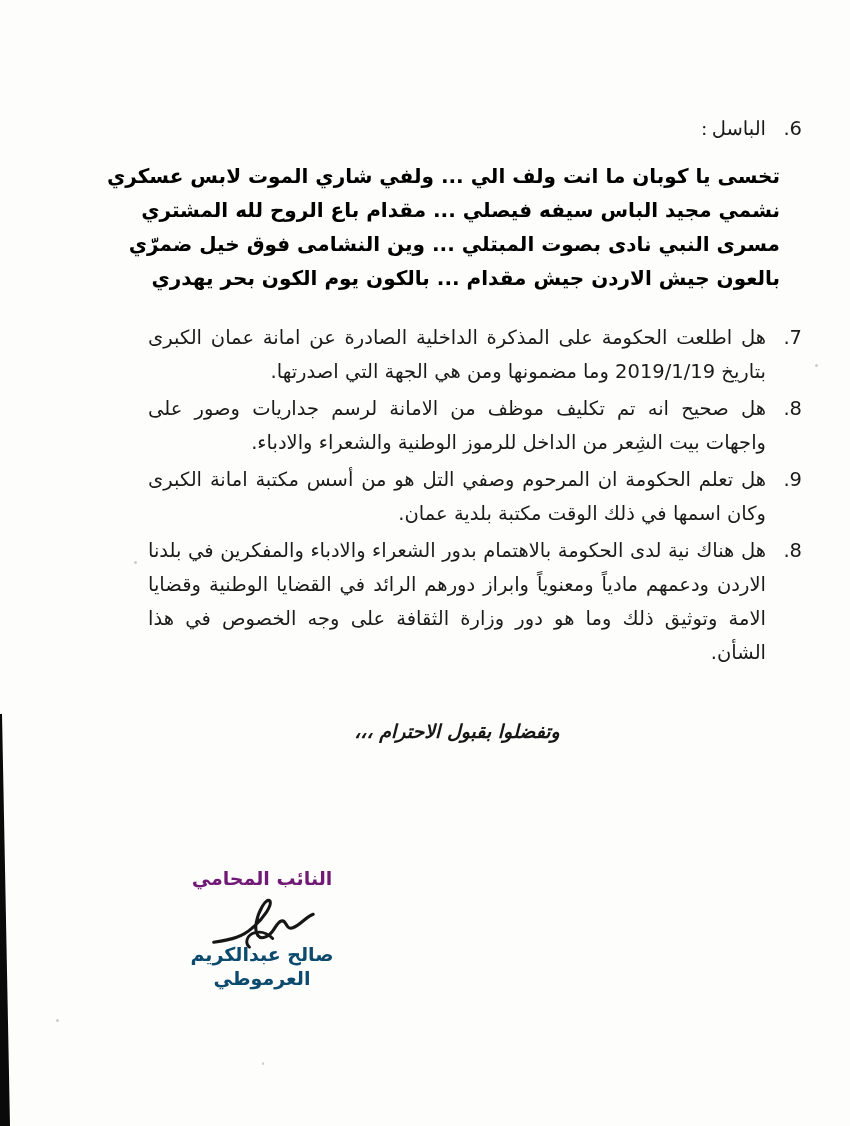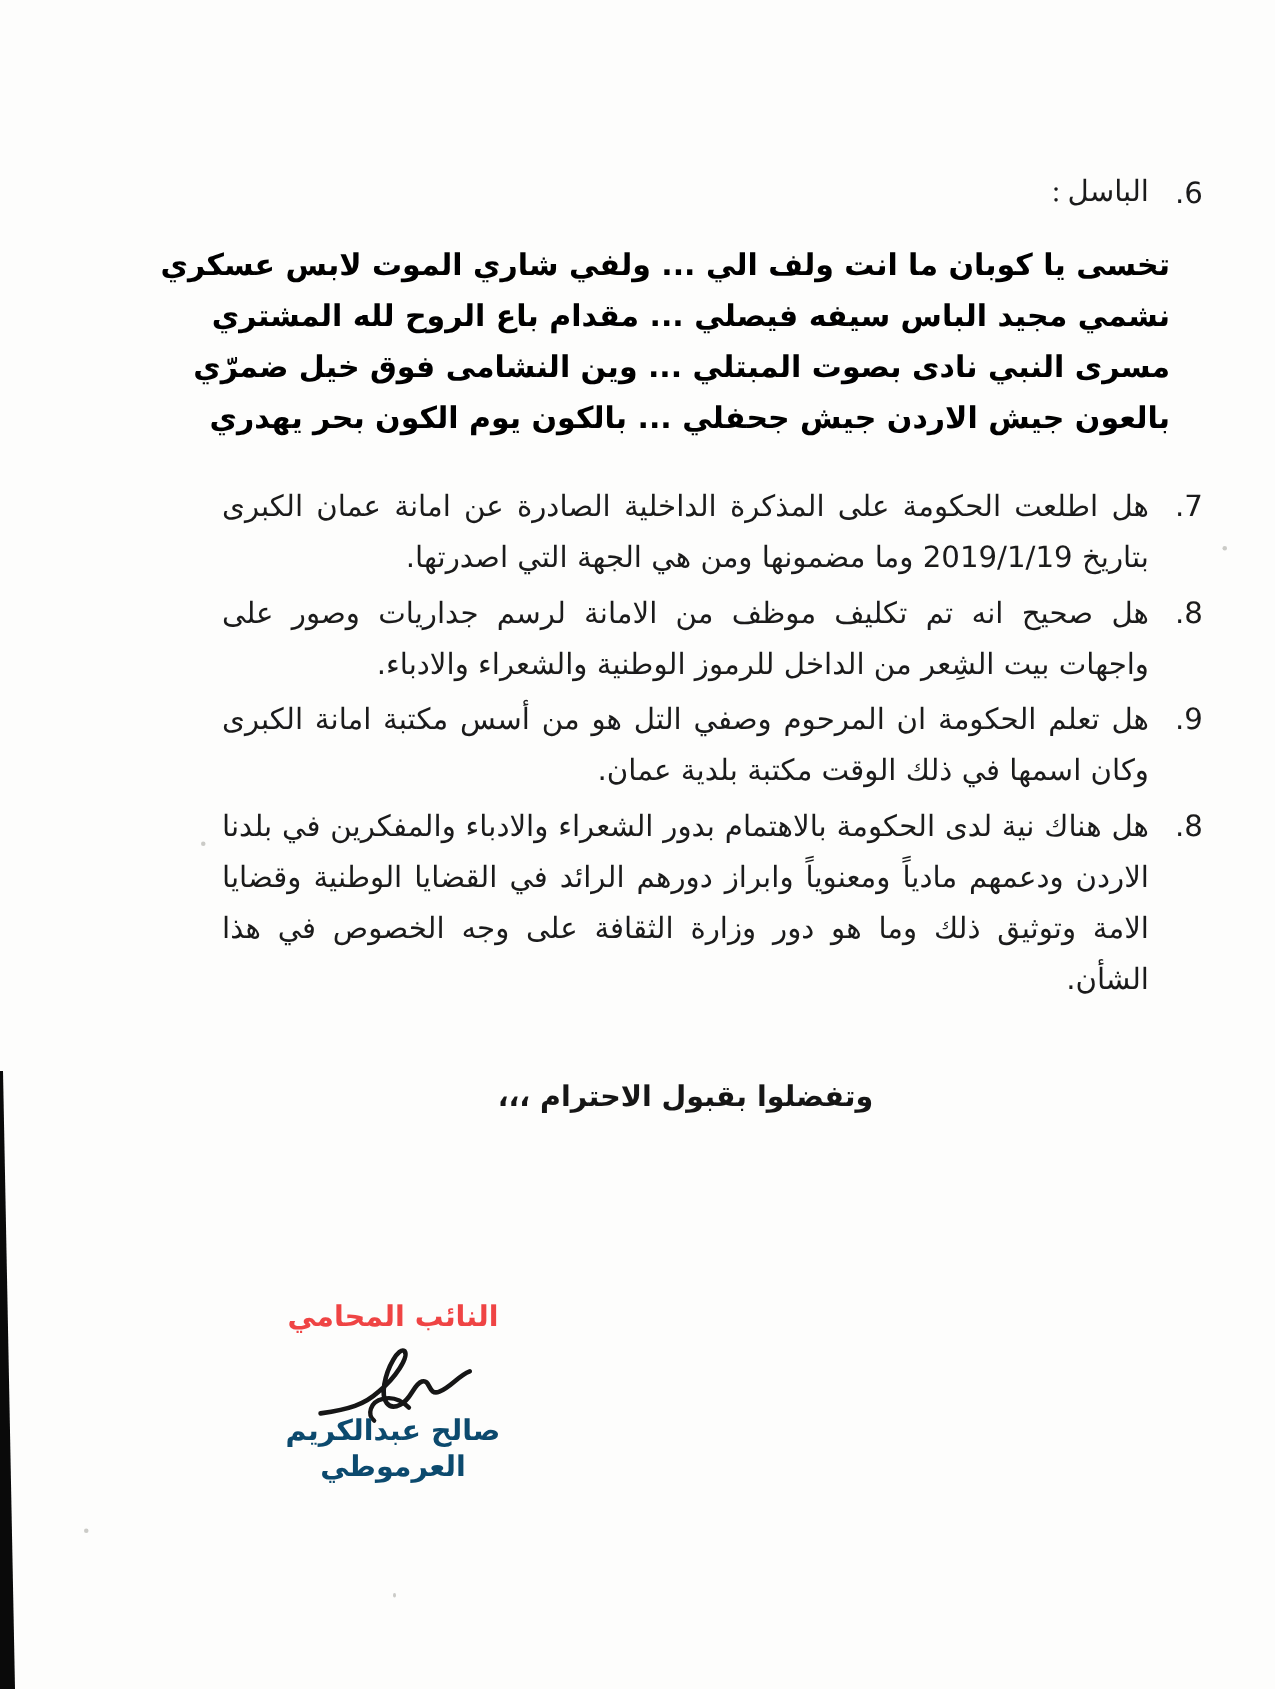--- a/index.html
+++ b/index.html
@@ -52,29 +52,30 @@
     color:#000000;
   }
   .poem .verse { display:block; white-space:nowrap; }
   .closing {
     margin-top:50px;
     text-align:center;
     padding-right:36px;
     font-weight:bold;
     font-size:19px;
     color:#161616;
+    font-style:italic;
   }
   .signature-block {
     position:absolute;
     top:866px; left:146px;
     width:232px;
     text-align:center;
     direction:rtl;
   }
-  .sig-title { font-weight:bold; font-size:19px; line-height:24px; color:#ef4444; }
+  .sig-title { font-weight:bold; font-size:19px; line-height:24px; color:#701a75; }
   .sig-scribble { display:block; margin:4px auto -8px auto; width:118px; height:56px; }
   .sig-name { font-weight:bold; font-size:19px; line-height:24px; color:#0c4a6e; }
   .scan-wedge {
     position:absolute;
     left:0; top:714px;
     width:10px; height:412px;
     background:#0a0a0a;
     clip-path:polygon(0 0, 2px 0, 100% 100%, 0 100%);
   }
   .speck {
@@ -99,21 +100,21 @@
       <span class="num">6.</span>
       <div class="txt">
         <span class="short-line">الباسل :</span>
       </div>
     </div>
 
     <div class="poem">
       <span class="verse">تخسى يا كوبان ما انت ولف الي ... ولفي شاري الموت لابس عسكري</span>
       <span class="verse">نشمي مجيد الباس سيفه فيصلي ... مقدام باع الروح لله المشتري</span>
       <span class="verse">مسرى النبي نادى بصوت المبتلي ... وين النشامى فوق خيل ضمرّي</span>
-      <span class="verse">بالعون جيش الاردن جيش جحفلي ... بالكون يوم الكون بحر يهدري</span>
+      <span class="verse">بالعون جيش الاردن جيش مقدام ... بالكون يوم الكون بحر يهدري</span>
     </div>
 
     <div class="item item-7">
       <span class="num">7.</span>
       <div class="txt">هل اطلعت الحكومة على المذكرة الداخلية الصادرة عن امانة عمان الكبرى بتاريخ 2019/1/19 وما مضمونها ومن هي الجهة التي اصدرتها.</div>
     </div>
 
     <div class="item item-8">
       <span class="num">8.</span>
       <div class="txt">هل صحيح انه تم تكليف موظف من الامانة لرسم جداريات وصور على واجهات بيت الشِعر من الداخل للرموز الوطنية والشعراء والادباء.</div>

